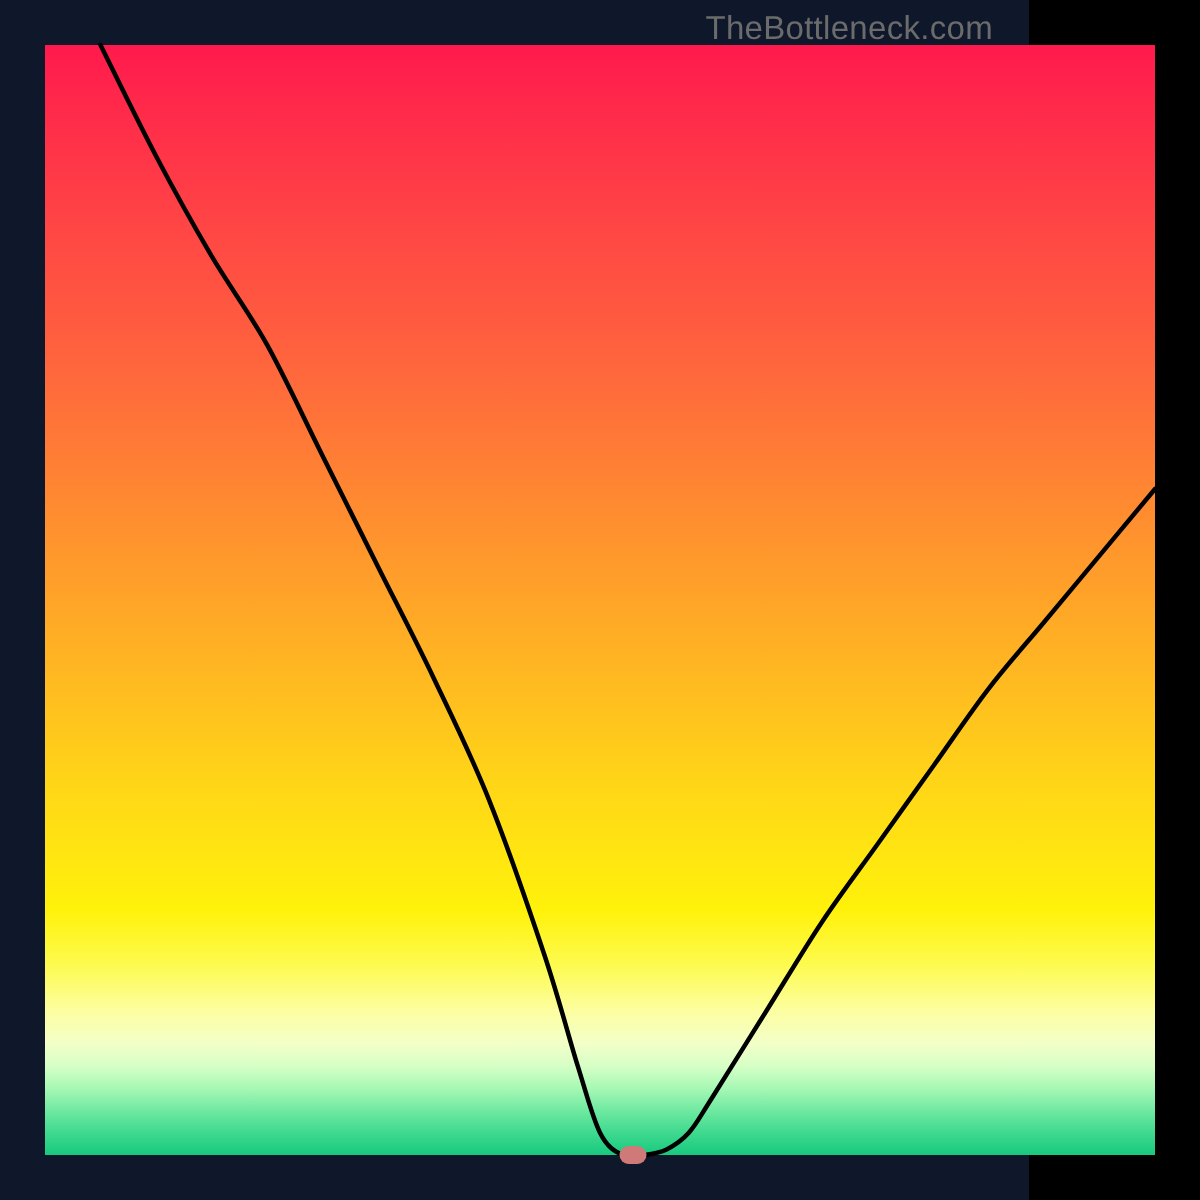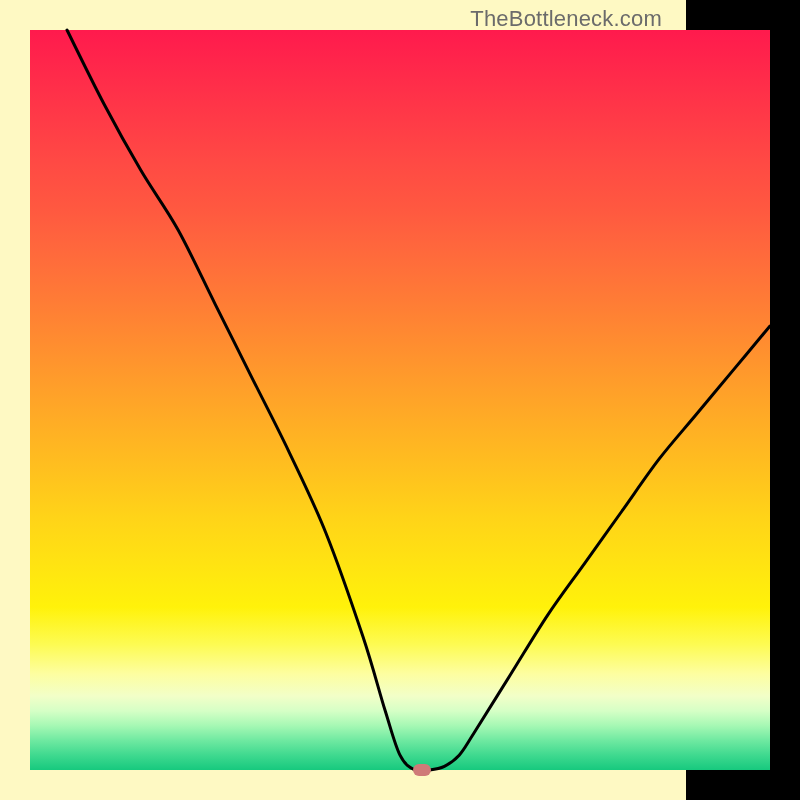--- a/index.html
+++ b/index.html
@@ -8,21 +8,21 @@
     width: 800px;
     height: 800px;
     background: #000;
     overflow: hidden;
     font-family: Arial, Helvetica, sans-serif;
   }
   .frame {
     position: relative;
     width: 686px;
     height: 800px;
-    background: #fef9c3;
+    background: #0f172a;
   }
   .plot-area {
     position: absolute;
     left: 30px;
     top: 30px;
     width: 740px;
     height: 740px;
     
     background: linear-gradient(to bottom,
       #ff1a4d 0%,

